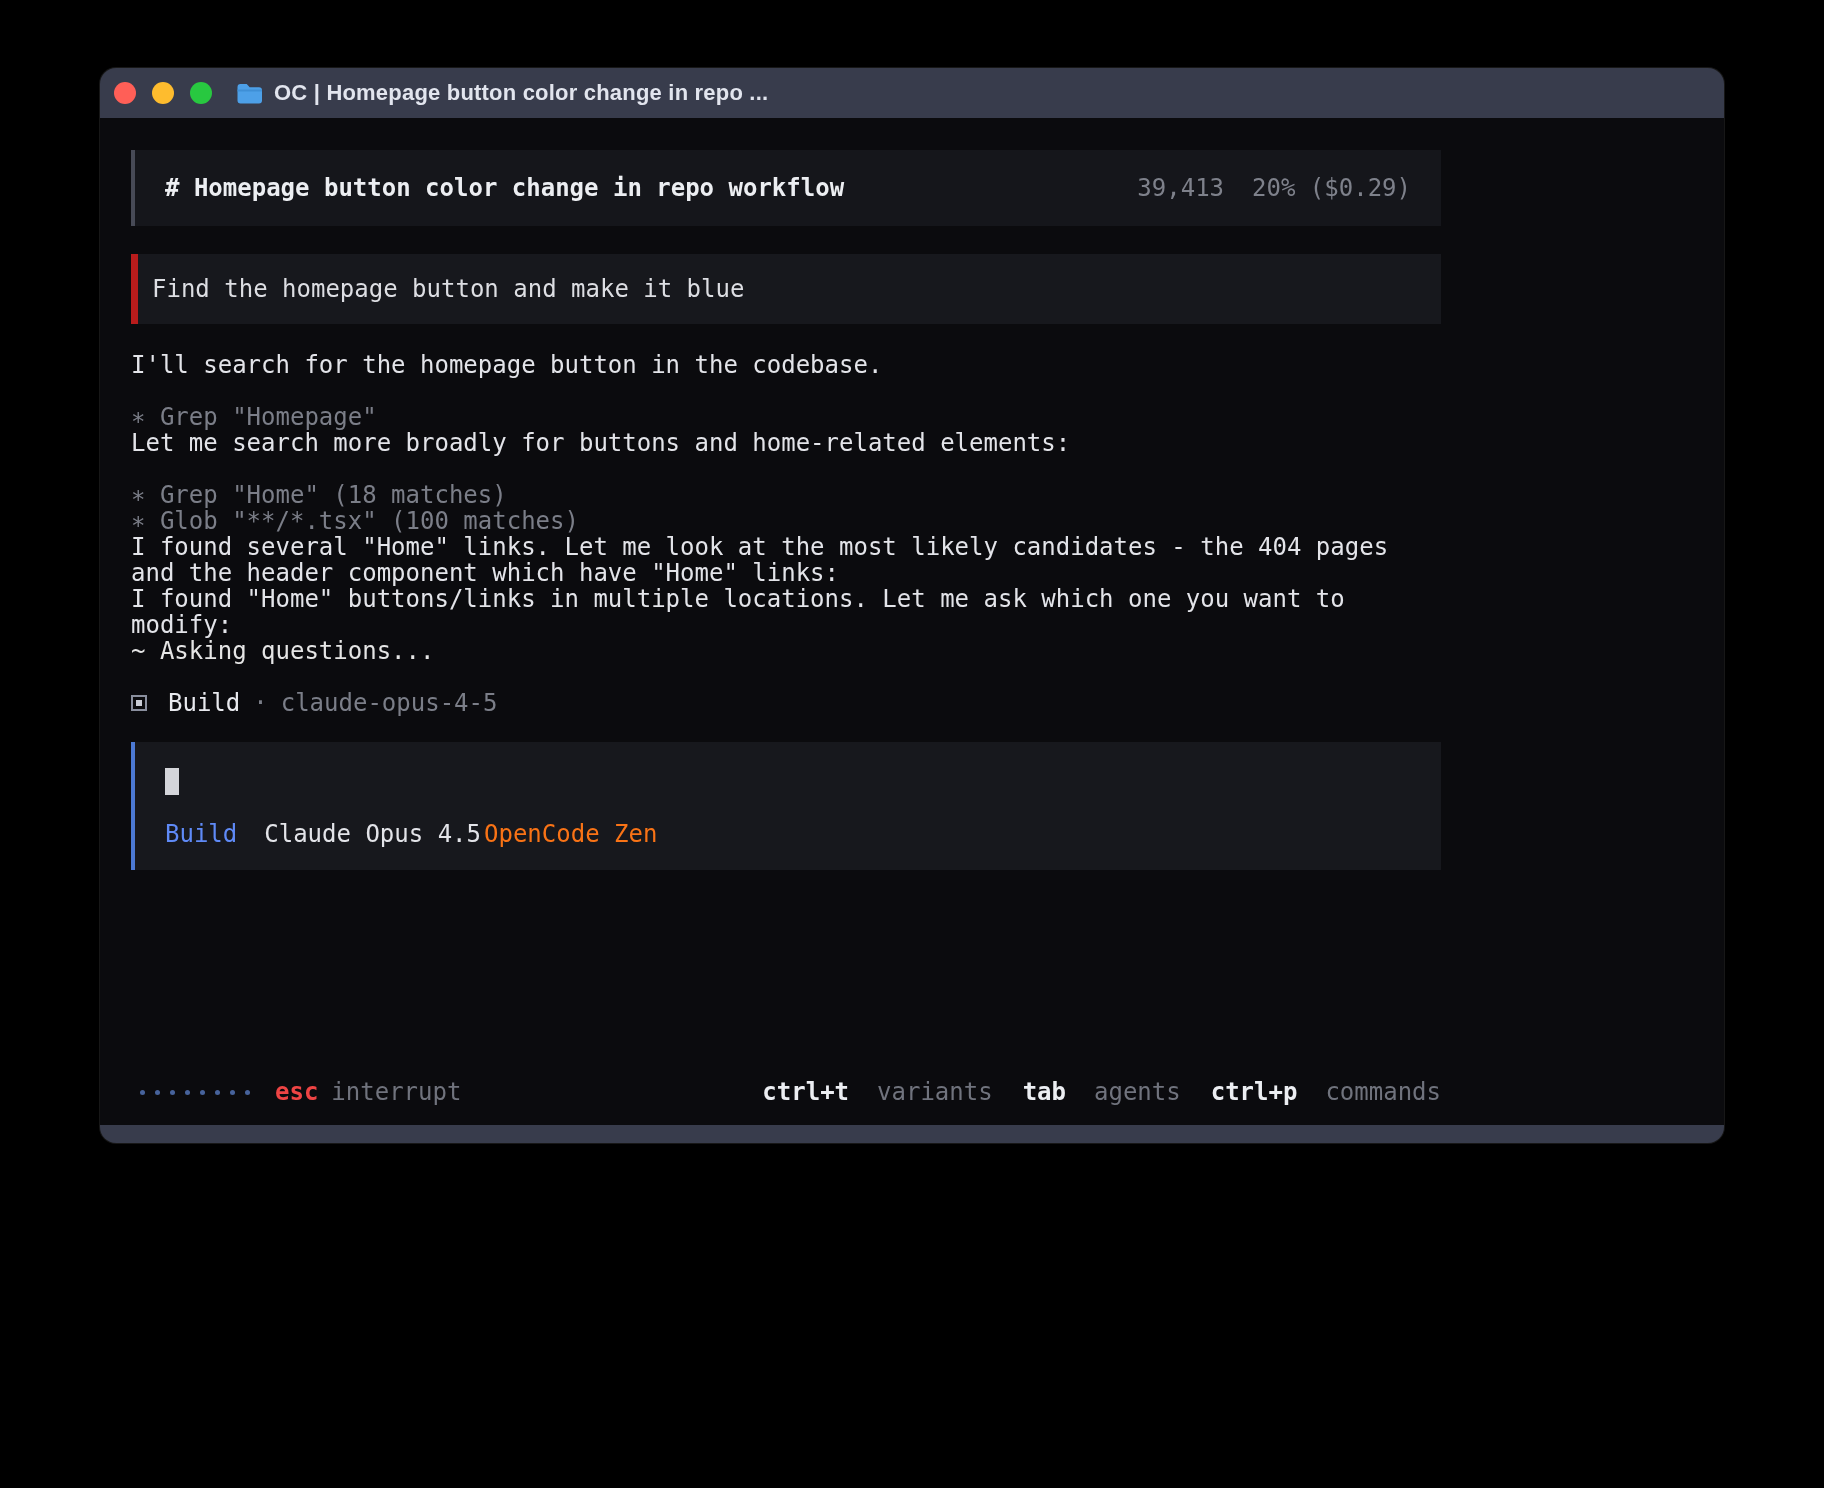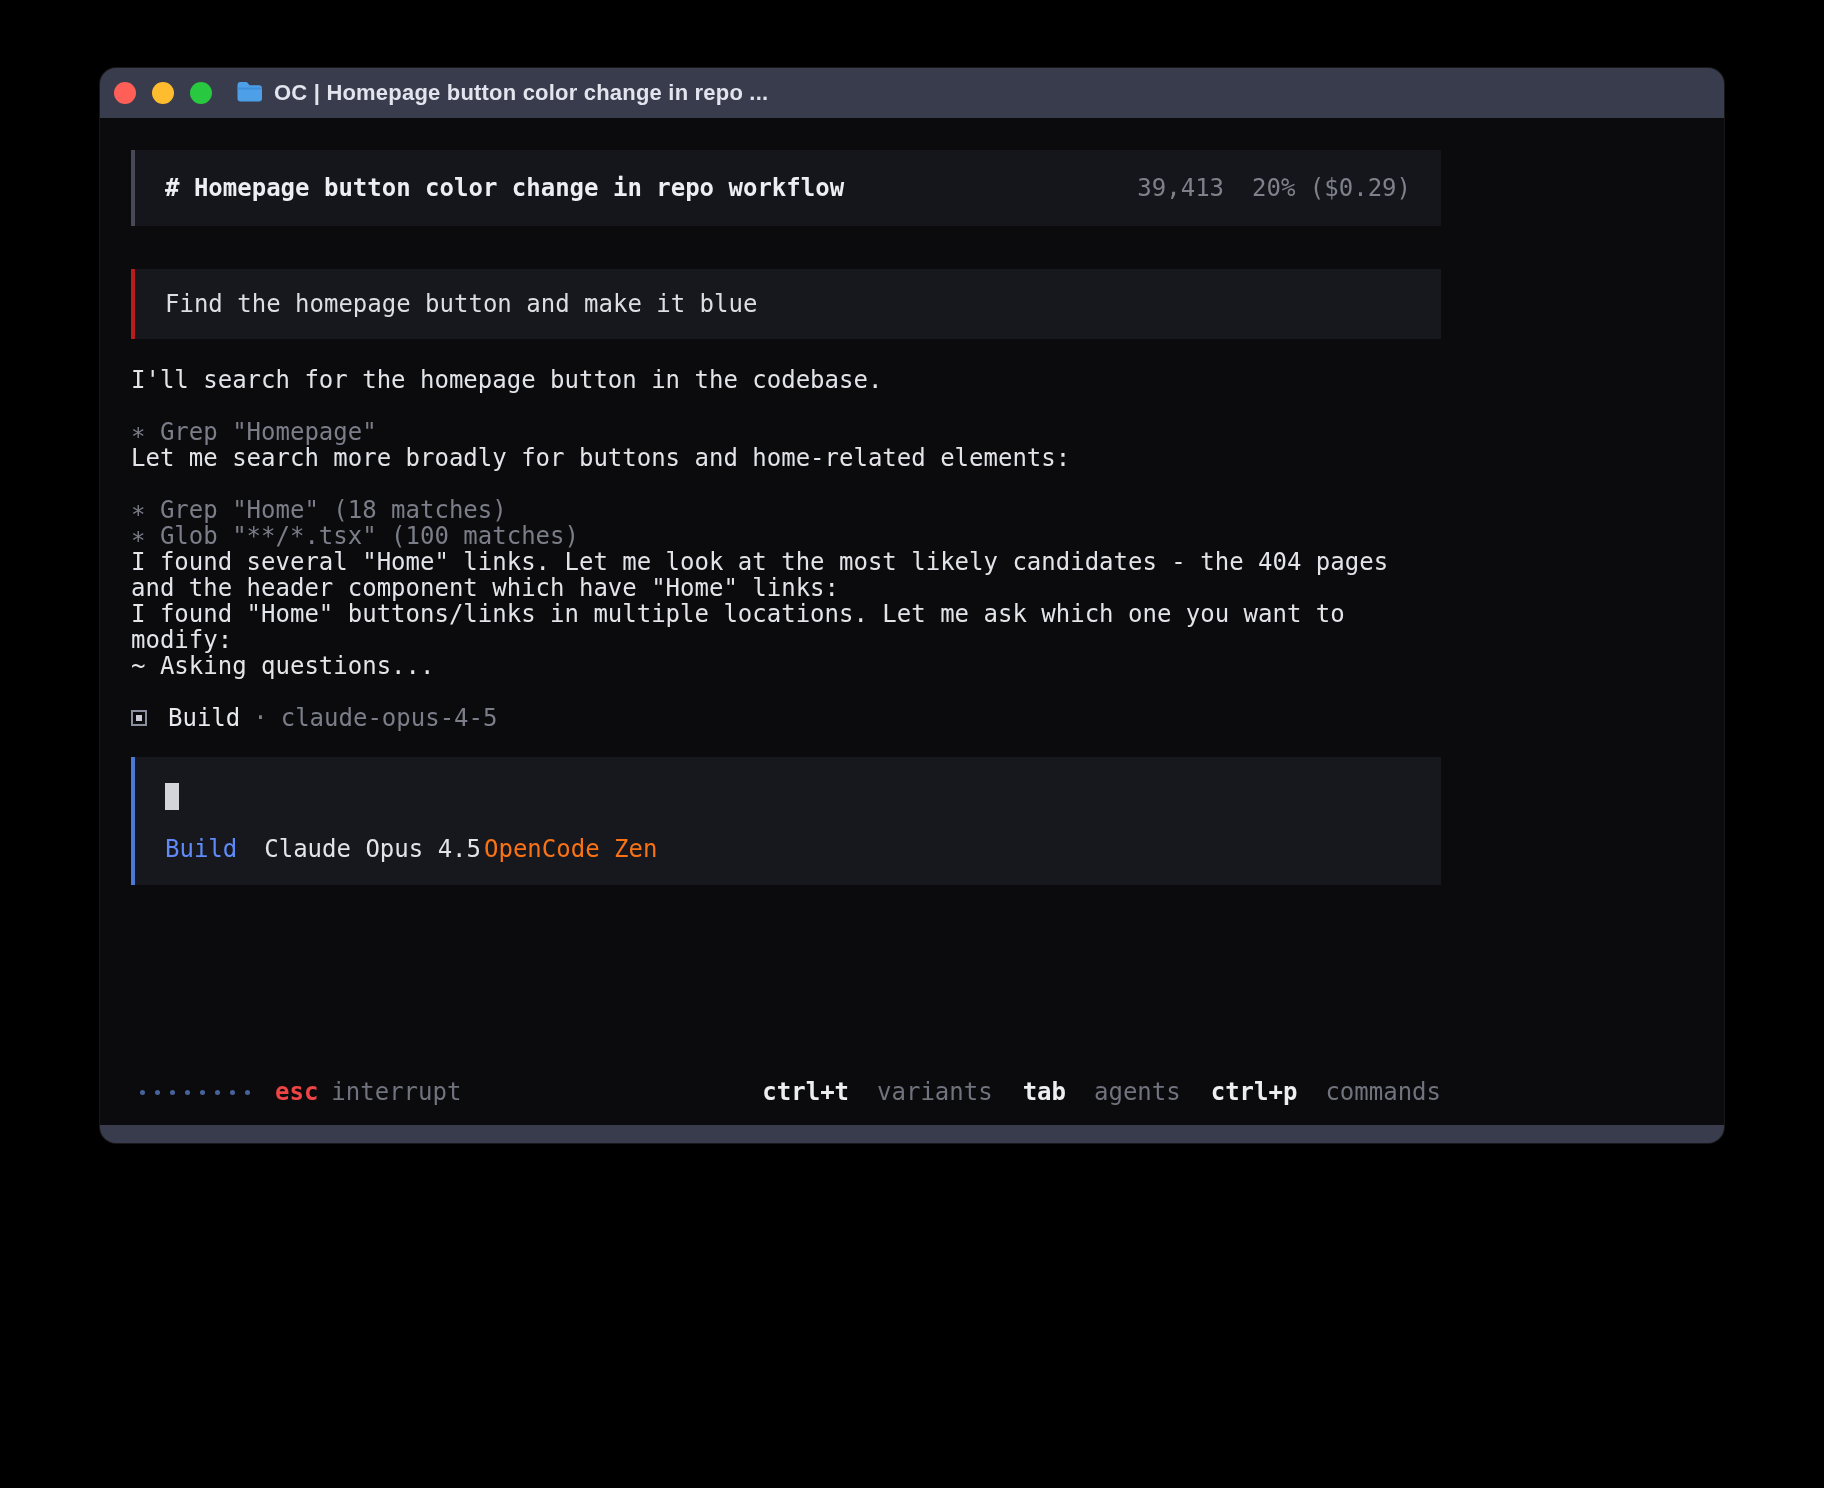--- a/index.html
+++ b/index.html
@@ -18,21 +18,21 @@
     display:flex; flex-direction:column;
     box-shadow:0 0 0 1px rgba(255,255,255,0.09), 0 18px 50px rgba(0,0,0,0.7);
   }
   .titlebar { height:50px; flex:0 0 50px; display:flex; align-items:center; padding:0 14px; }
   .lights { display:flex; gap:16px; align-items:center; }
   .light { width:22px; height:22px; border-radius:50%; display:inline-block; }
   .light.red { background:#ff5f57; }
   .light.yellow { background:#febc2e; }
   .light.green { background:#28c840; }
   .title-wrap {
-    display:flex; align-items:flex-start; gap:11px; margin-left:24px;
+    display:flex; align-items:center; gap:11px; margin-left:24px;
     font-family:"Liberation Sans","DejaVu Sans",sans-serif;
     font-weight:bold; font-size:22px; color:#e2e5ee; letter-spacing:.2px;
   }
   .folder-icon { display:inline-flex; align-items:center; }
 
   
   .terminal {
     flex:1; background:#0b0b0e; margin-bottom:18px;
     padding:32px 0 0 31px; position:relative;
     font-size:24px; line-height:26px; color:#e3e4e9;
@@ -40,22 +40,22 @@
   .content { width:1310px; display:flex; flex-direction:column; }
 
   .session-header {
     background:#15161b; border-left:4px solid #474a56;
     padding:25px 30px; display:flex; justify-content:space-between; align-items:center;
   }
   .session-title { color:#eceef2; font-weight:bold; }
   .session-stats { color:#7e818b; display:flex; gap:28px; }
 
   .user-msg {
-    margin-top:43px; background:#17181d; border-left:4px solid #b91c1c;
-    padding:22px 30px; color:#dddee3;
+    margin-top:28px; background:#17181d; border-left:7px solid #b91c1c;
+    padding:22px 14px; color:#dddee3;
   }
 
   .chat { margin-top:28px; }
   .chat > * + * { margin-top:26px; }
   .chat p { margin:0; }
   .t { color:#e3e4e9; }
   .tool p { color:#7b7e88; }
   .status-line { color:#e5e5e5; }
 
   .agent-row { display:flex; align-items:center; }

